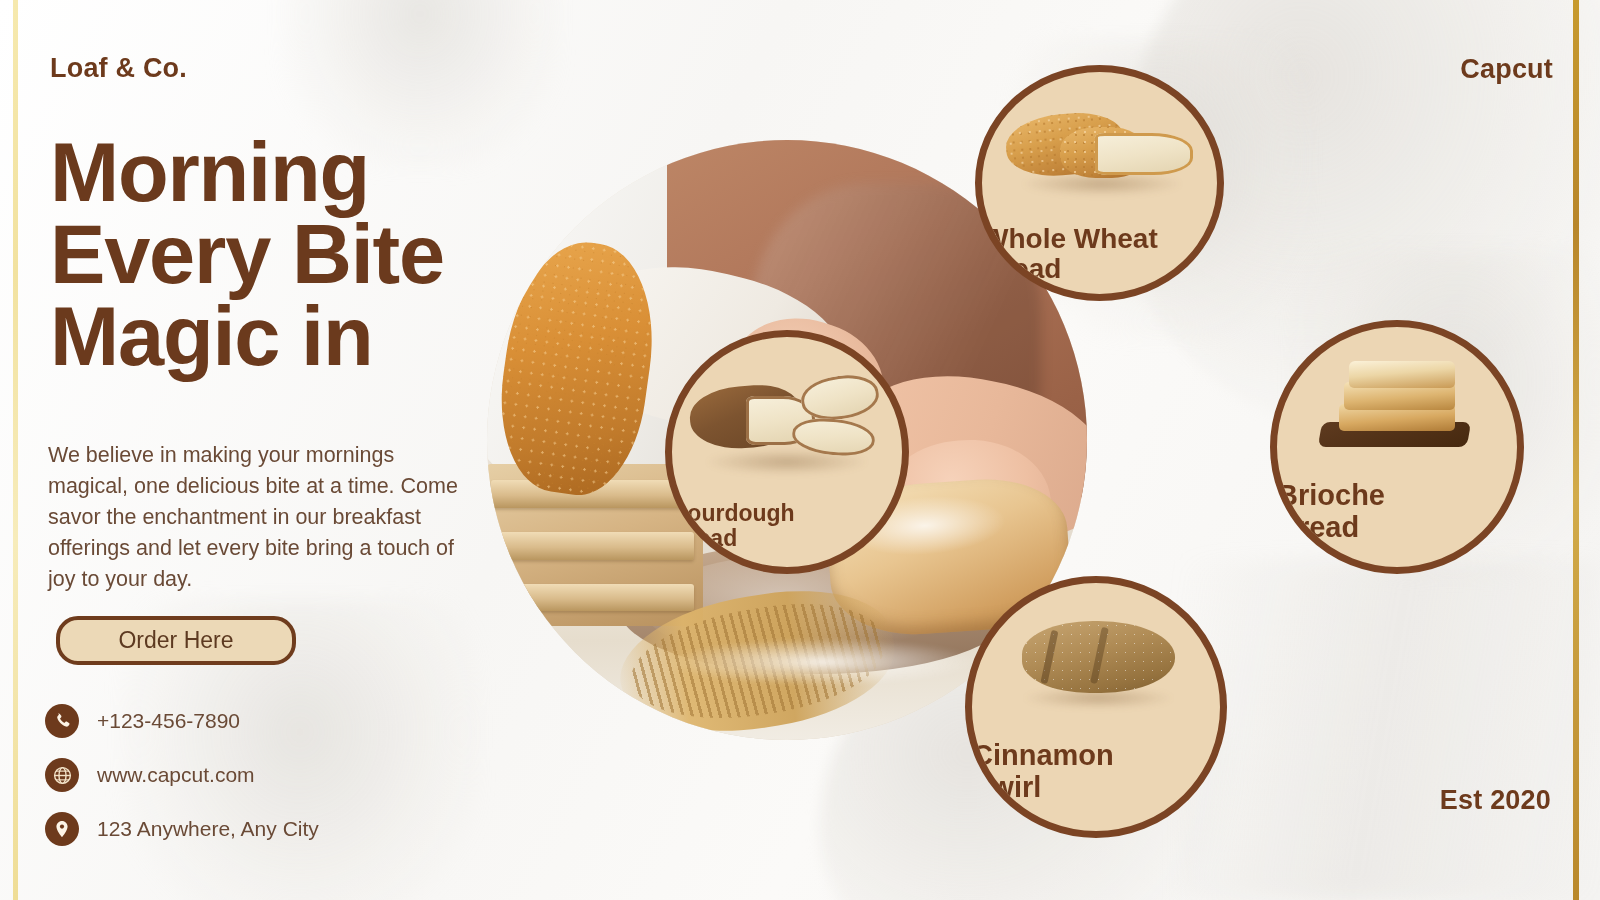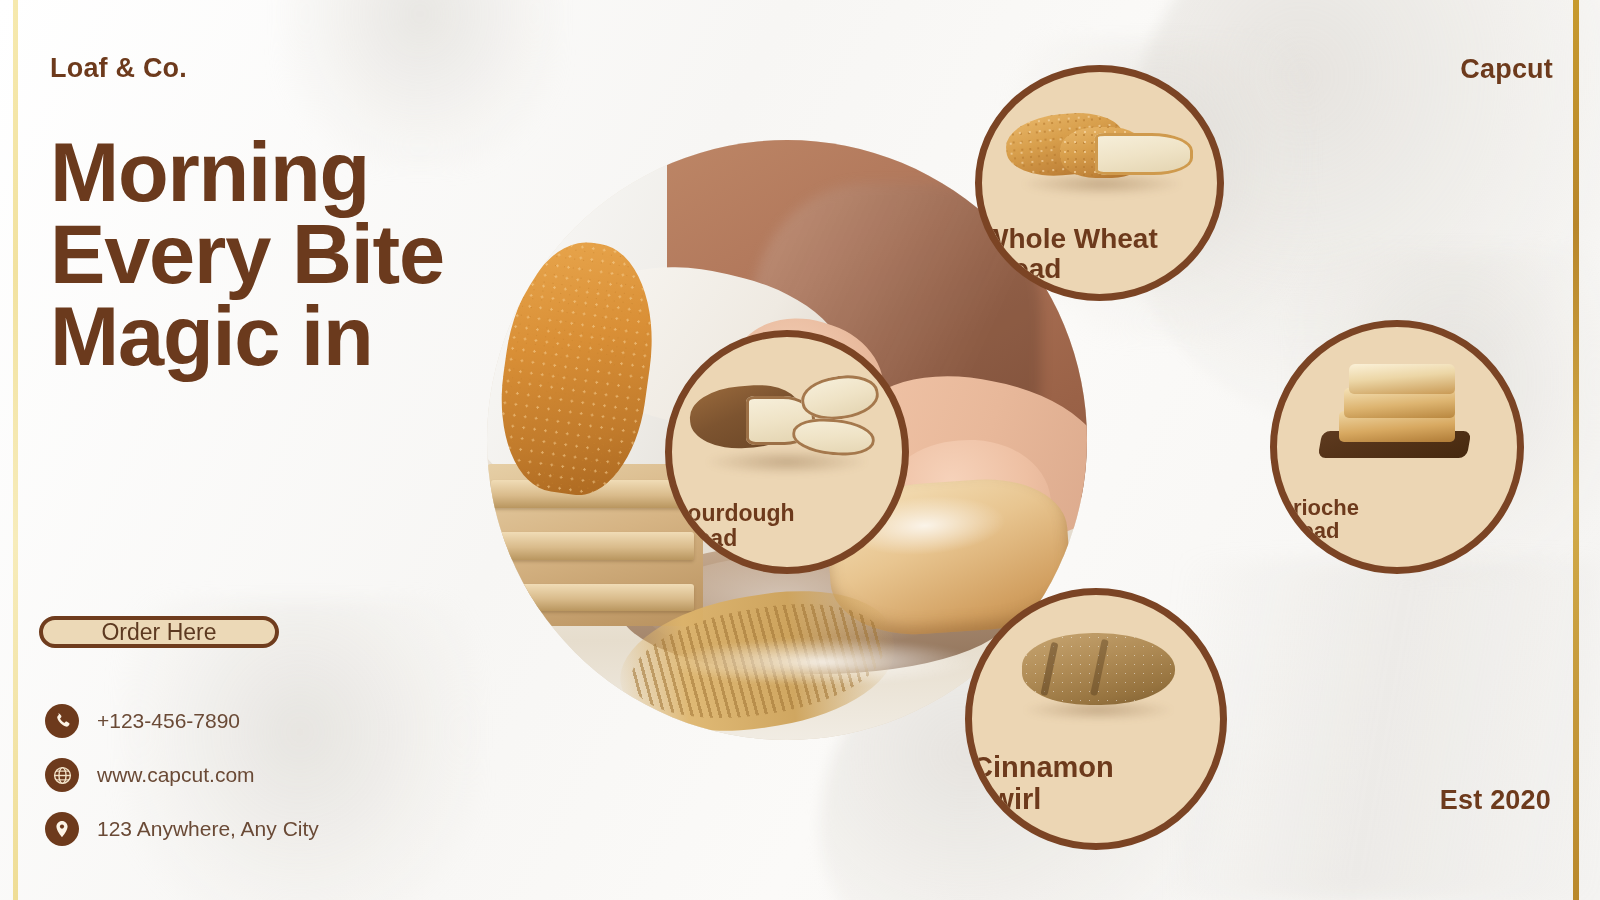--- a/index.html
+++ b/index.html
@@ -95,24 +95,24 @@
     left: 48px;
     top: 418px;
     width: 432px;
     font-size: 21.5px;
     line-height: 1.45;
     color: #6a4a36;
   }
 
   .cta {
     position: absolute;
-    left: 39px;
+    left: 56px;
     top: 616px;
     width: 240px;
-    height: 32px;
+    height: 49px;
     box-sizing: border-box;
     border: 4px solid #6f3c1d;
     border-radius: 22px;
     background: #ecd9b7;
     color: #5d3a21;
     font-size: 23px;
     display: flex;
     align-items: center;
     justify-content: center;
     cursor: pointer;
@@ -359,25 +359,25 @@
     text-align: left;
     font-size: 29px;
     font-weight: 700;
     line-height: 1.08;
     color: #6d3a1c;
     padding-bottom: 8px;
   }
   #badge-whole-wheat { left: 975px; top: 65px;  width: 249px; height: 236px; }
   #badge-sourdough   { left: 665px; top: 330px; width: 244px; height: 244px; }
   #badge-brioche     { left: 1270px; top: 320px; width: 254px; height: 254px; }
-  #badge-cinnamon    { left: 965px; top: 588px; width: 262px; height: 262px; }
+  #badge-cinnamon    { left: 965px; top: 576px; width: 262px; height: 262px; }
 
   #badge-whole-wheat .badge-label { font-size: 28px; padding-bottom: 10px; }
   #badge-sourdough   .badge-label { font-size: 23px; padding-bottom: 16px; }
-  #badge-brioche     .badge-label { font-size: 22px; padding-bottom: 24px; }
+  #badge-brioche     .badge-label { font-size: 29px; padding-bottom: 24px; }
   #badge-cinnamon    .badge-label { font-size: 29px; padding-bottom: 28px; }
 
   
   .br { position: absolute; }
   .br-crust {
     background: linear-gradient(165deg, #e9b86b 0%, #d89f4c 40%, #c2853a 75%, #a96c2b 100%);
   }
   .br-crumb {
     background: linear-gradient(170deg, #f7f0dc 0%, #efe3c6 50%, #e2d2ae 100%);
   }
@@ -452,20 +452,21 @@
   </div>
 
   <div class="brand">Loaf &amp; Co.</div>
 
   <h1 class="headline">
     <span class="ln">Morning</span>
     <span class="ln">Every Bite</span>
     <span class="ln">Magic in</span>
   </h1>
 
+  <p class="blurb">We believe in making your mornings magical, one delicious bite at a time. Come savor the enchantment in our breakfast offerings and let every bite bring a touch of joy to your day.</p>
 
   <div class="cta">
     <span>Order Here</span>
   </div>
 
   <div class="contact">
 
     <div class="crow">
       <span class="cicon">
         <svg width="20" height="20" viewBox="0 0 24 24">

